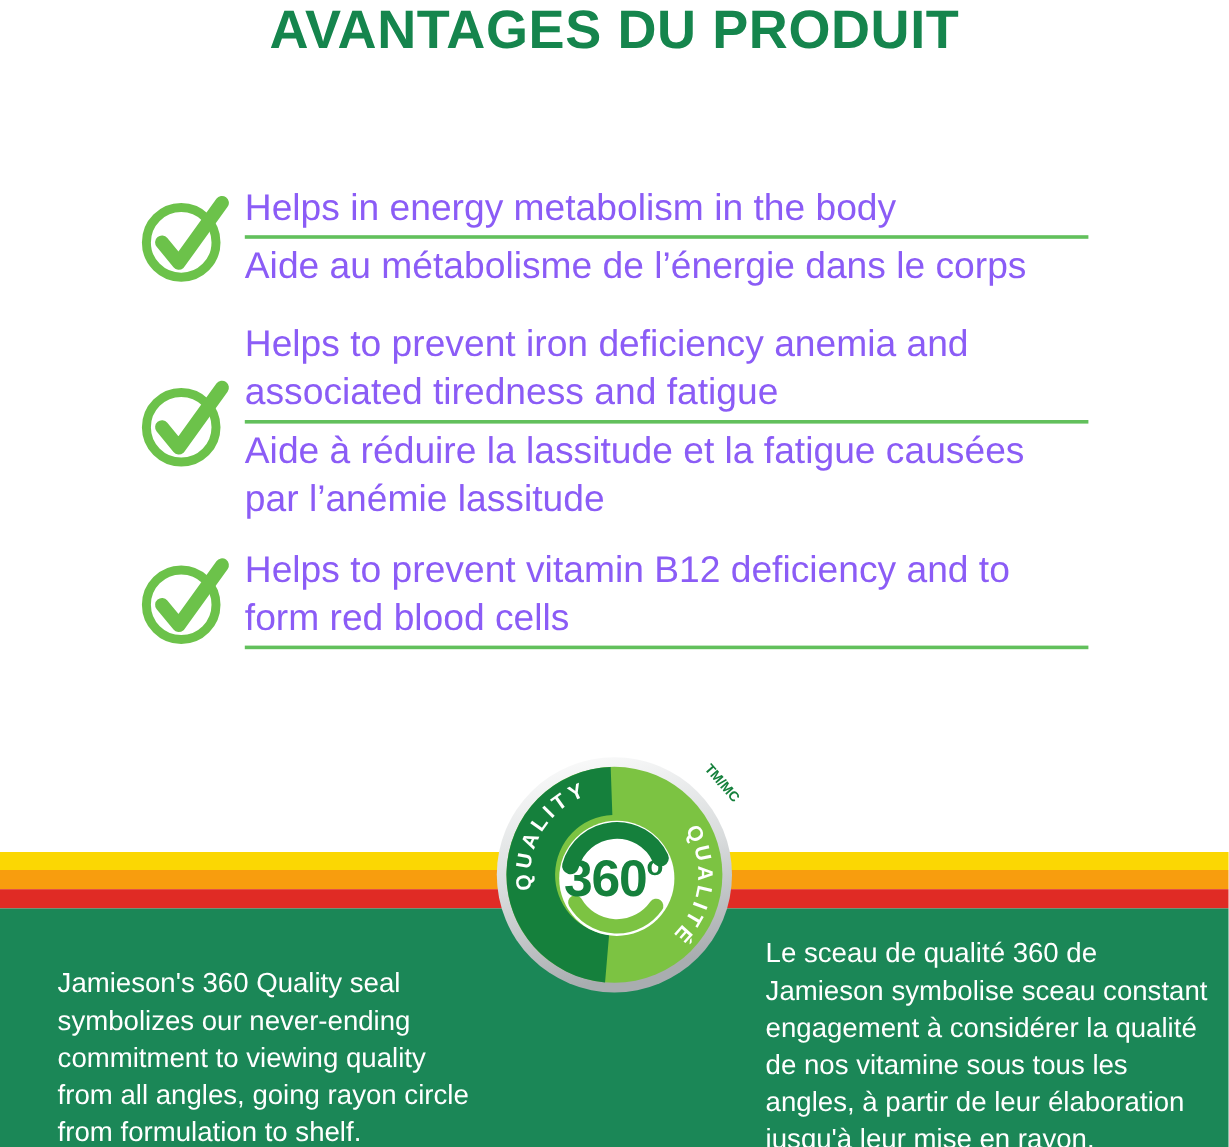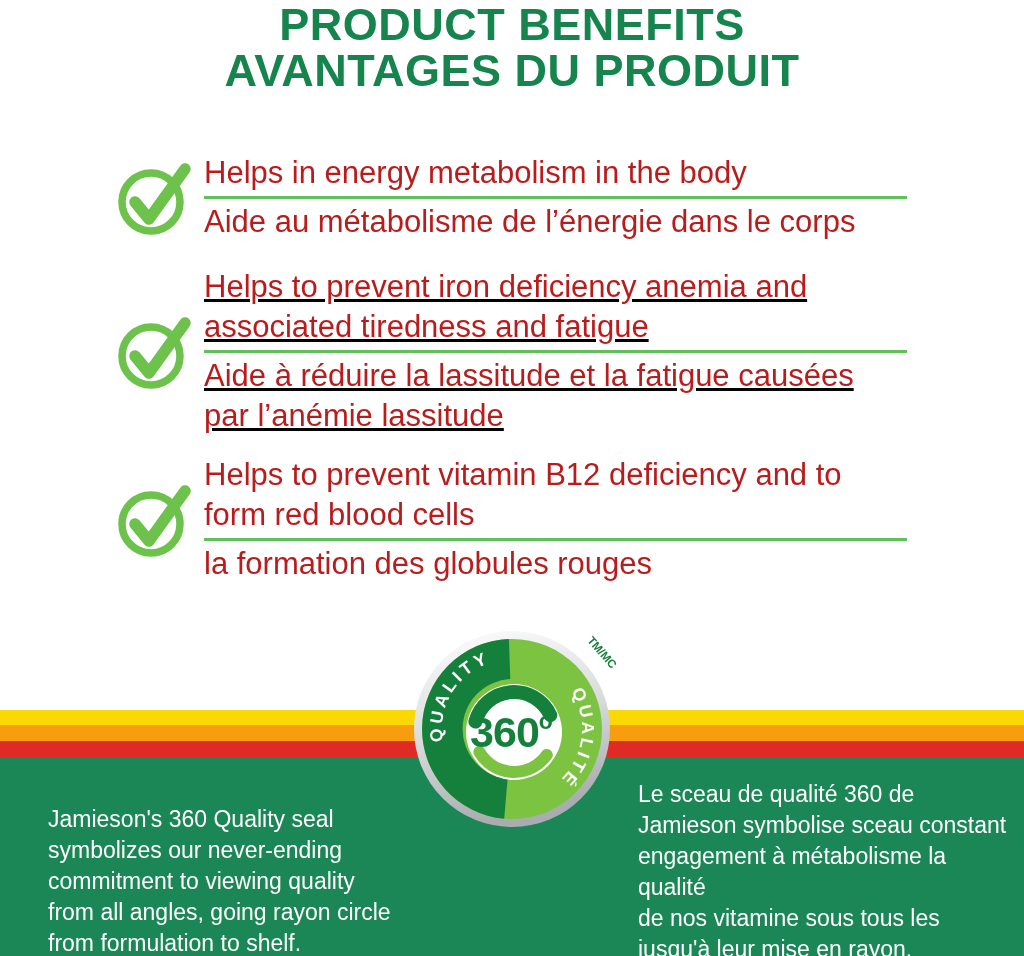--- a/index.html
+++ b/index.html
@@ -15,21 +15,21 @@
     color:#15854d; letter-spacing:0.5px;
   }
   
   .benefit {
     position:absolute; left:118px;
     display:flex; align-items:center;
   }
   .check-icon { flex:0 0 74px; overflow:visible; margin-right:12px; }
   .benefit-text { width:703px; }
   .benefit-en, .benefit-fr {
-    font-size:31px; line-height:40px; color:#b91c1c; font-weight:400;
+    font-size:31px; line-height:40px; color:#8b5cf6; font-weight:400;
   }
   .divider {
     height:0; border-top:3px solid #62c05c; margin:3px 0 3px 0;
   }
   
   .stripe { position:absolute; left:0; width:1024px; }
   .stripe-yellow { top:710px; height:15px; background:#fbd703; }
   .stripe-orange { top:725px; height:16px; background:#f89d0e; }
   .stripe-red    { top:741px; height:16px; background:#e02b25; }
   .green-panel   { position:absolute; left:0; top:757px; width:1024px; height:199px; background:#1b8757; }
@@ -40,41 +40,40 @@
   .footer-right { left:638px; top:779px; width:380px; }
   
   .seal-wrap { position:absolute; left:402px; top:609px; width:240px; height:240px; }
 </style>
 </head>
 <body>
 
 <div class="page">
 
   <div class="title">
-    <div>PRODUCT BENEFITS</div>
     <div>AVANTAGES DU PRODUIT</div>
   </div>
 
   <div class="benefit" style="top:153px;">
     <svg class="check-icon" width="74" height="74" viewBox="0 0 74 74">
       <circle cx="33" cy="41" r="29" fill="none" stroke="#6cc24a" stroke-width="7.5"></circle>
       <path d="M 17 41 L 31 58 L 67 8" fill="none" stroke="#6cc24a" stroke-width="11.5" stroke-linecap="round" stroke-linejoin="round"></path>
     </svg>
     <div class="benefit-text">
       <div class="benefit-en">
         <div>Helps in energy metabolism in the body</div>
       </div>
       <div class="divider"></div>
       <div class="benefit-fr">
         <div>Aide au métabolisme de l’énergie dans le corps</div>
       </div>
     </div>
   </div>
 
-  <div class="benefit" style="top:267px;text-decoration:underline;">
+  <div class="benefit" style="top:267px;">
     <svg class="check-icon" width="74" height="74" viewBox="0 0 74 74">
       <circle cx="33" cy="41" r="29" fill="none" stroke="#6cc24a" stroke-width="7.5"></circle>
       <path d="M 17 41 L 31 58 L 67 8" fill="none" stroke="#6cc24a" stroke-width="11.5" stroke-linecap="round" stroke-linejoin="round"></path>
     </svg>
     <div class="benefit-text">
       <div class="benefit-en">
         <div>Helps to prevent iron deficiency anemia and</div>
         <div>associated tiredness and fatigue</div>
       </div>
       <div class="divider"></div>
@@ -90,21 +89,20 @@
       <circle cx="33" cy="41" r="29" fill="none" stroke="#6cc24a" stroke-width="7.5"></circle>
       <path d="M 17 41 L 31 58 L 67 8" fill="none" stroke="#6cc24a" stroke-width="11.5" stroke-linecap="round" stroke-linejoin="round"></path>
     </svg>
     <div class="benefit-text">
       <div class="benefit-en">
         <div>Helps to prevent vitamin B12 deficiency and to</div>
         <div>form red blood cells</div>
       </div>
       <div class="divider"></div>
       <div class="benefit-fr">
-        <div>la formation des globules rouges</div>
       </div>
     </div>
   </div>
 
   <div class="stripe stripe-yellow"></div>
   <div class="stripe stripe-orange"></div>
   <div class="stripe stripe-red"></div>
   <div class="green-panel"></div>
 
   <div class="seal-wrap">
@@ -138,18 +136,19 @@
   <div class="footer-text footer-left">
     <div>Jamieson's 360 Quality seal</div>
     <div>symbolizes our never-ending</div>
     <div>commitment to viewing quality</div>
     <div>from all angles, going rayon circle</div>
     <div>from formulation to shelf.</div>
   </div>
   <div class="footer-text footer-right">
     <div>Le sceau de qualité 360 de</div>
     <div>Jamieson symbolise sceau constant</div>
-    <div>engagement à métabolisme la qualité</div>
+    <div>engagement à considérer la qualité</div>
     <div>de nos vitamine sous tous les</div>
+    <div>angles, à partir de leur élaboration</div>
     <div>jusqu'à leur mise en rayon.</div>
   </div>
 
 </div>
 
 </body></html>

